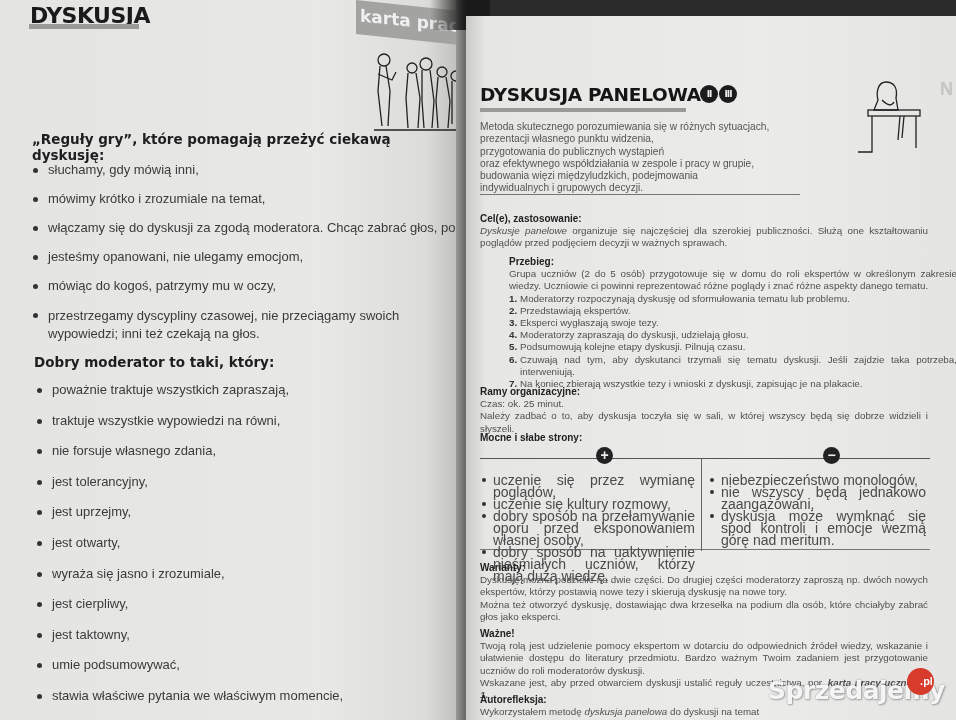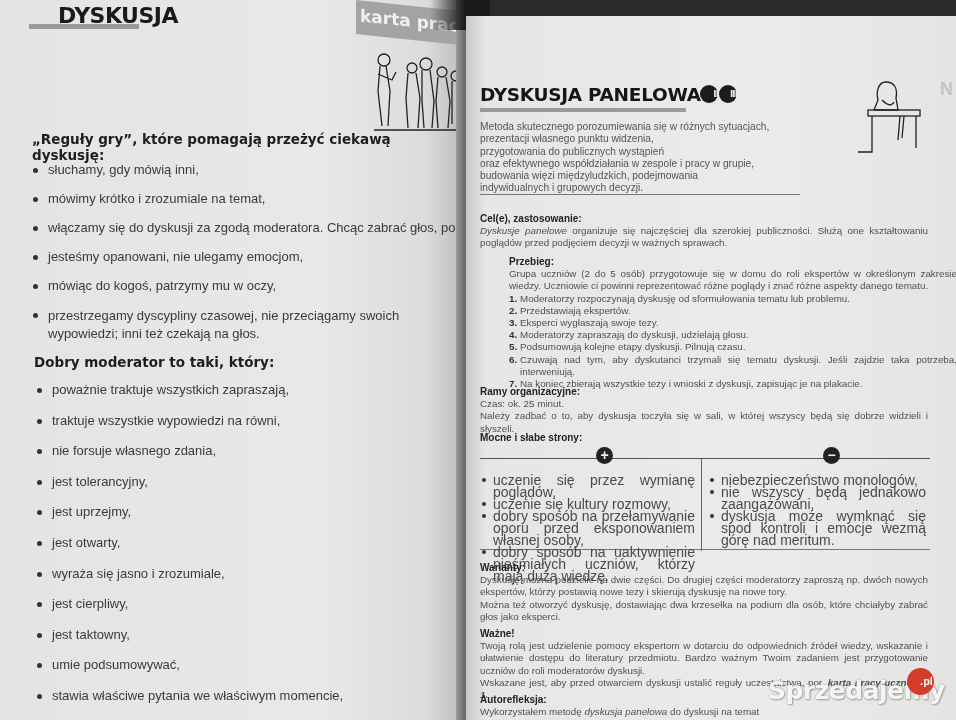--- a/index.html
+++ b/index.html
@@ -7,21 +7,21 @@
   body { position: relative; font-family: "Liberation Sans", sans-serif; color: #222; }
 
   
   .page-left {
     position: absolute; left: 0; top: 0; width: 462px; height: 720px;
     background: linear-gradient(90deg, #e4e4e2 0%, #e8e8e6 70%, #dcdcda 92%, #bdbdbb 100%);
     overflow: hidden;
   }
   .page-left .title {
     position: absolute; left: 30px; top: 3px;
-    font-family: "DejaVu Sans", sans-serif; font-weight: bold; font-size: 22px; color: #1a1a1a; letter-spacing: -0.5px; margin-left: 28px;
+    font-family: "DejaVu Sans", sans-serif; font-weight: bold; font-size: 22px; color: #1a1a1a; letter-spacing: -0.5px;
   }
   .page-left .title-bar { position: absolute; left: 29px; top: 24px; width: 110px; height: 5px; background: #9a9a98; }
   .karta-tab {
     position: absolute; left: 356px; top: 0; width: 120px; height: 34px;
     background: #a3a3a1; transform: skewY(6deg); transform-origin: left top;
     color: #f0f0f0; font-family: "DejaVu Sans", sans-serif; font-weight: bold; font-size: 17px;
     padding: 5px 0 0 4px; white-space: nowrap; overflow: hidden;
   }
   .illus-people { position: absolute; left: 370px; top: 46px; width: 92px; height: 86px; }
 
@@ -53,21 +53,21 @@
     overflow: hidden;
   }
   .page-right .title {
     position: absolute; left: 14px; top: 68px;
     font-family: "DejaVu Sans", sans-serif; font-weight: bold; font-size: 18.5px; color: #151515; letter-spacing: -0.3px;
   }
   .page-right .title-bar { position: absolute; left: 14px; top: 92px; width: 206px; height: 4px; background: #9a9a98; }
   .level-badges { position: absolute; left: 234px; top: 69px; display: flex; gap: 1px; }
   .level-badge {
     width: 18px; height: 18px; border-radius: 50%; background: #1c1c1c; color: #eee;
-    font-family: "DejaVu Sans", sans-serif; font-weight: bold; font-size: 9px; line-height: 18px; text-align: right;
+    font-family: "DejaVu Sans", sans-serif; font-weight: bold; font-size: 9px; line-height: 18px; text-align: center;
     letter-spacing: -1px;
   }
   .side-letter { position: absolute; left: 474px; top: 63px; font-size: 18px; color: #c4c4c2; font-weight: bold; }
   .illus-podium { position: absolute; left: 392px; top: 60px; width: 70px; height: 80px; }
 
   .intro { position: absolute; left: 14px; top: 105px; font-size: 10.2px; line-height: 12.3px; color: #555; }
   .intro-rule { position: absolute; left: 14px; top: 178px; width: 320px; height: 1px; background: #777; }
 
   .blk { position: absolute; left: 14px; width: 448px; font-size: 9.8px; line-height: 12.2px; color: #505050; text-align: justify; }
   .blk .h { font-weight: bold; color: #222; font-size: 10px; display: block; }

